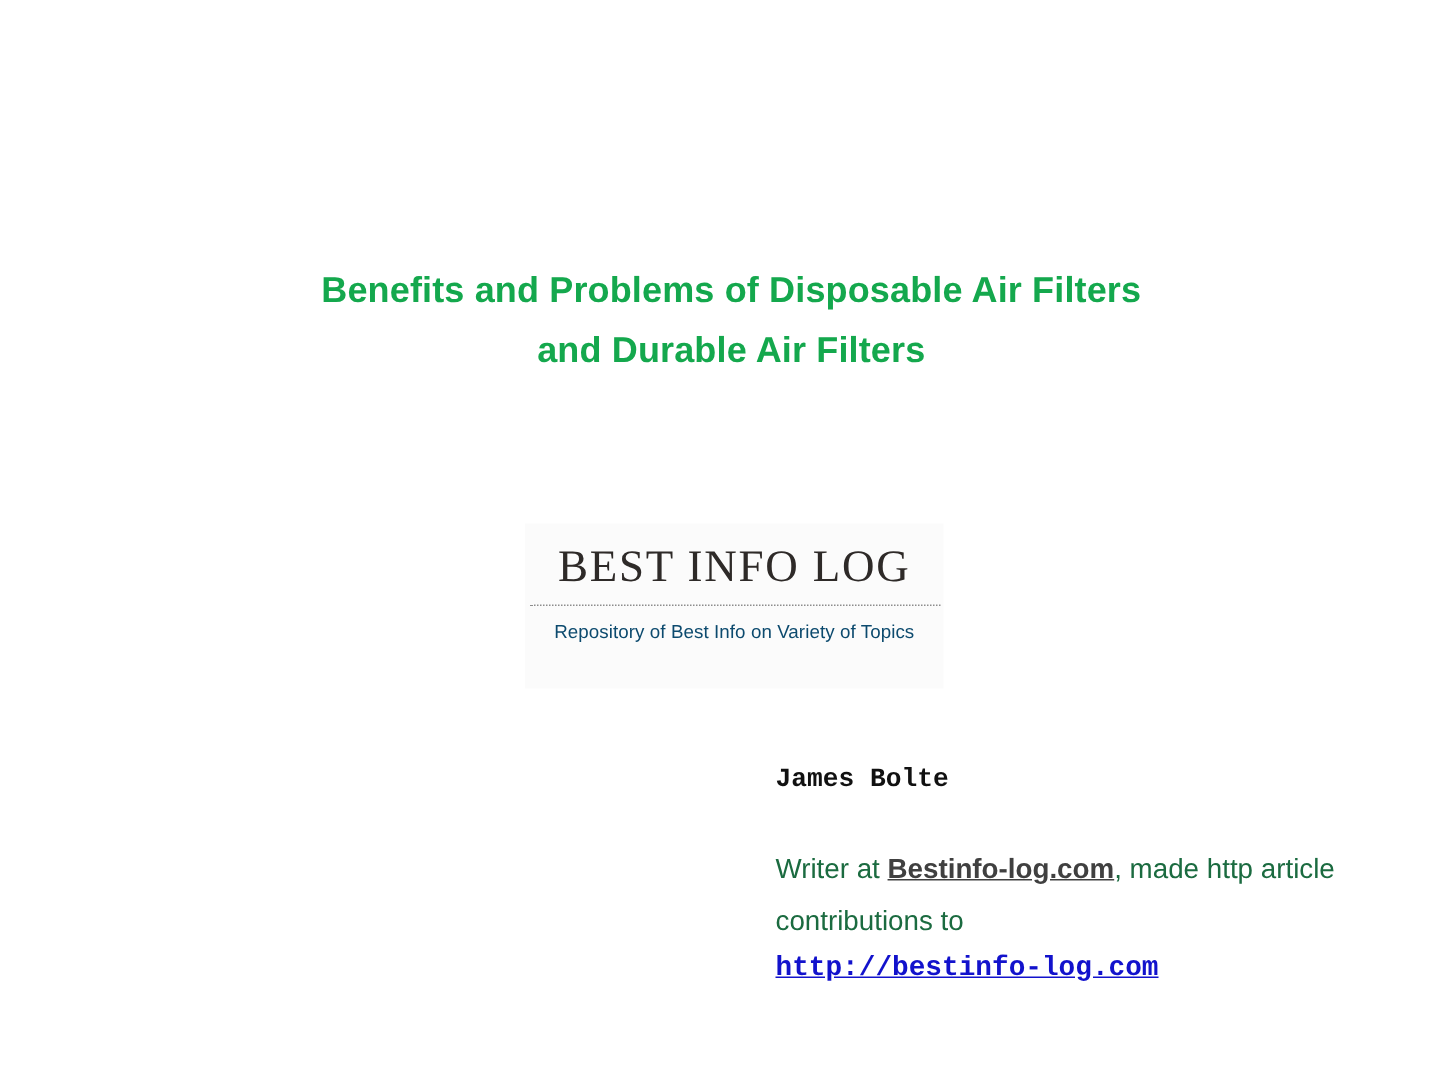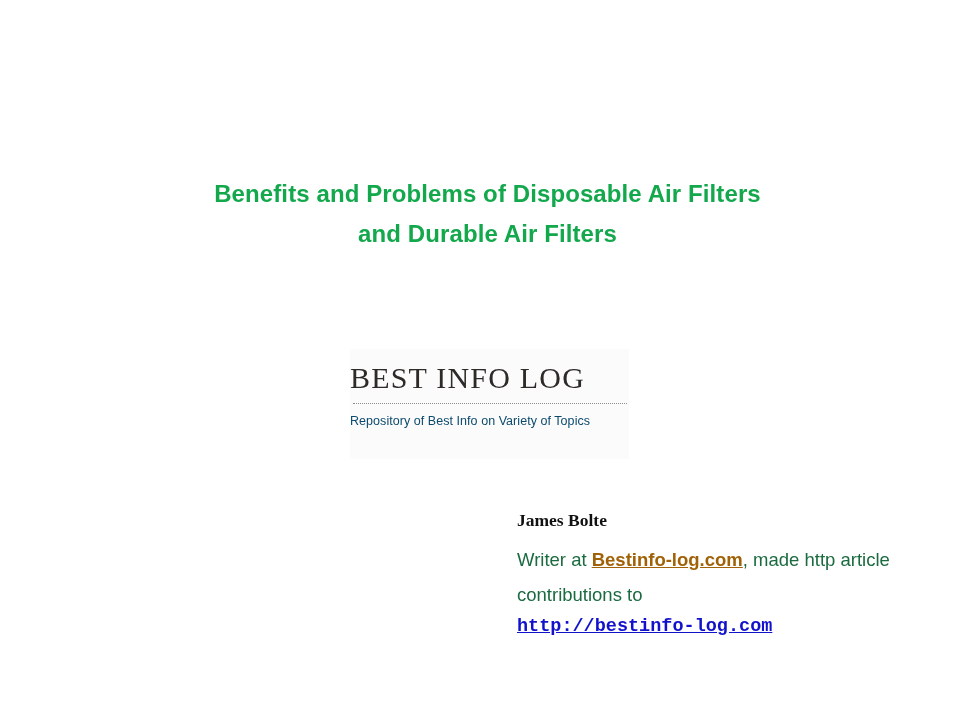--- a/index.html
+++ b/index.html
@@ -37,20 +37,21 @@
   }
 
   
   .logo-box {
     position: absolute;
     left: 350px;
     top: 349px;
     width: 279px;
     height: 110px;
     background: #fbfbfb;
+    text-align: center;
   }
   .logo-title {
     font-family: "Liberation Serif", serif;
     font-size: 30px;
     line-height: 32px;
     letter-spacing: 1.2px;
     color: #2e2a28;
     margin-top: 13px;
     white-space: nowrap;
   }
@@ -71,35 +72,35 @@
   }
 
   
   .byline {
     position: absolute;
     left: 517px;
     top: 508px;
     width: 420px;
   }
   .author-name {
-    font-family: Liberation Serif, serif;
+    font-family: Liberation Mono, monospace;
     font-weight: bold;
     font-size: 17.5px;
     line-height: 24px;
     color: #111111;
-    margin-bottom: 10px;
+    margin-bottom: 29px;
   }
   .byline-para {
     font-family: "Liberation Sans", sans-serif;
     font-size: 18.5px;
     line-height: 35px;
     color: #1b6b40;
   }
   .byline-link {
-    color: #a16207;
+    color: #404040;
     font-weight: bold;
     text-decoration: underline;
     cursor: pointer;
   }
   .byline-url {
     display: block;
     font-family: Liberation Mono, monospace;
     font-size: 18.5px;
     line-height: 30px;
     color: #1212cc;

